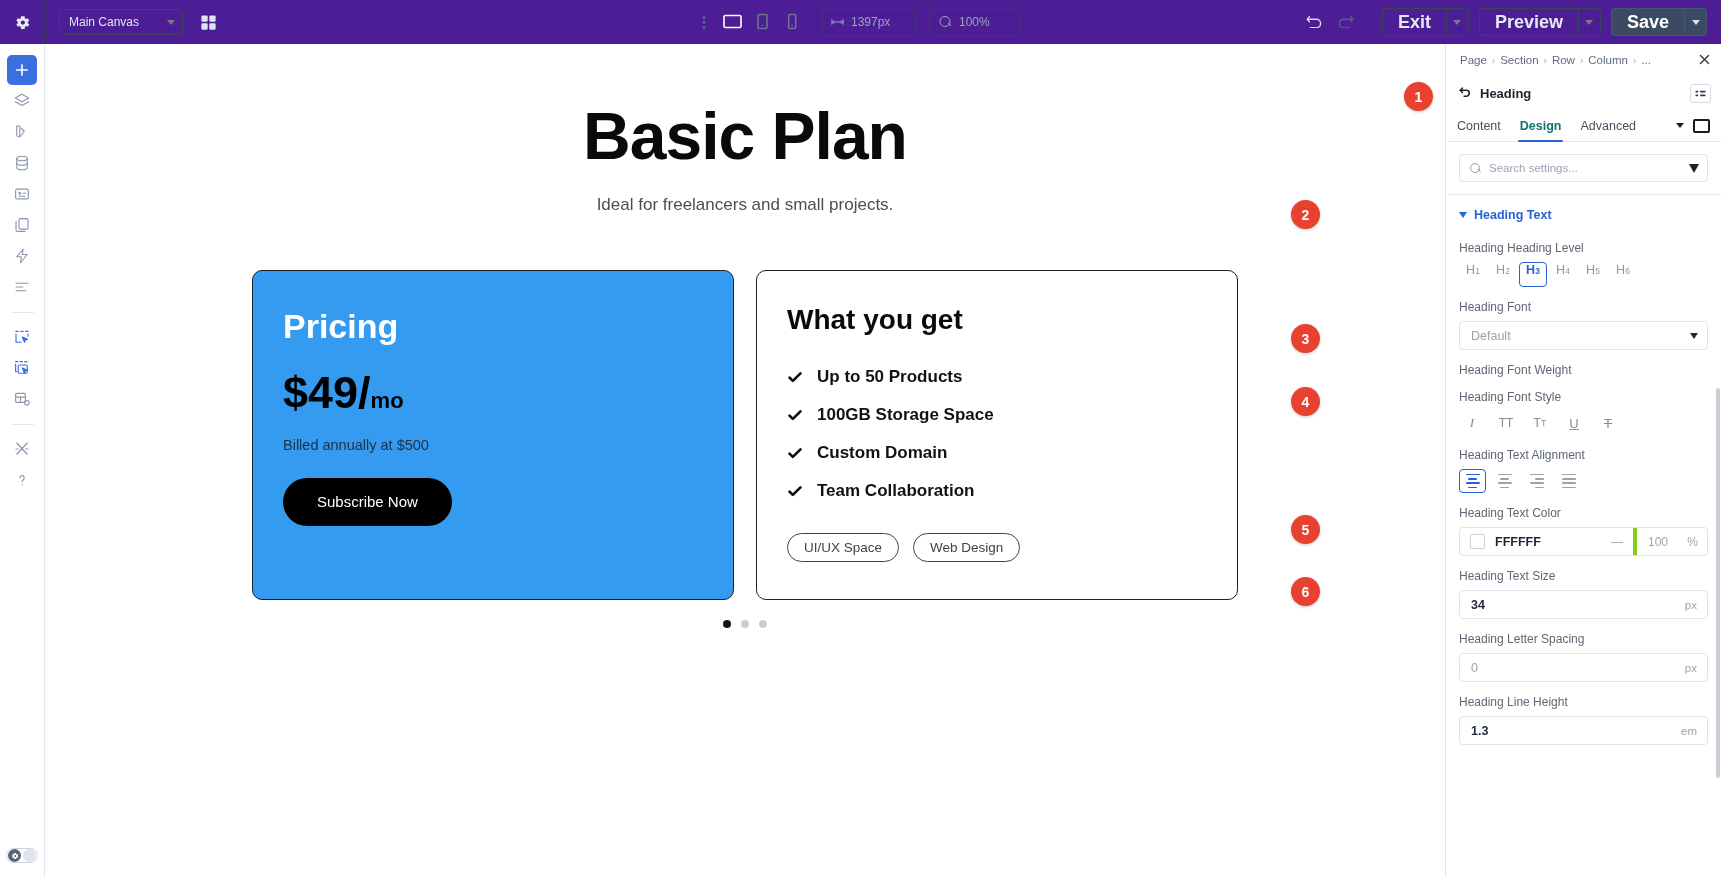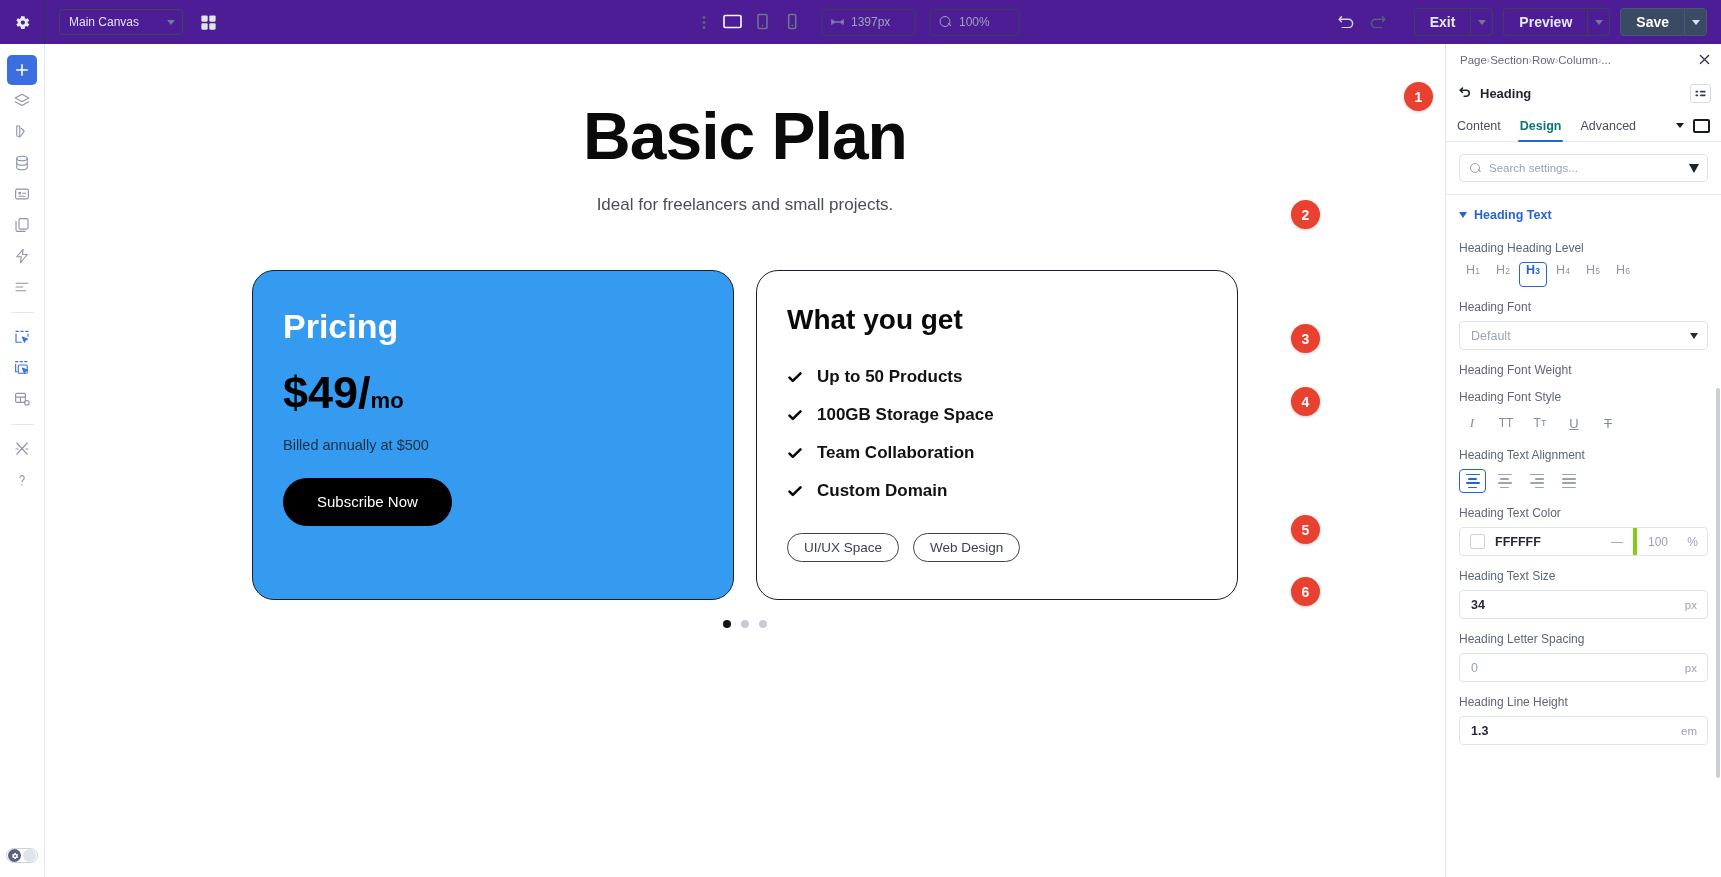--- a/index.html
+++ b/index.html
@@ -90,21 +90,21 @@
   .undo-redo { display: flex; align-items: center; gap: 14px; margin-right: 18px; }
   .undo-redo svg { width: 17px; height: 15px; fill: none; stroke-width: 1.7; stroke-linecap: round; }
   .ur-undo svg { stroke: #cfd7e4; }
   .ur-redo svg { stroke: #56617a; }
   .split-btn { display: flex; align-items: stretch; height: 28px; margin-left: 10px; }
   .split-btn .main {
     border: 1px solid #3a4458; border-right: none;
     border-radius: 4px 0 0 4px;
     padding: 0 15px;
     display: flex; align-items: center;
-    font-size: 14px; color: #e4eaf3; font-weight: 600;
+    font-size: 18px; color: #e4eaf3; font-weight: 600;
   }
   .split-btn .arrow {
     border: 1px solid #3a4458;
     border-radius: 0 4px 4px 0;
     width: 23px; display: flex; align-items: center; justify-content: center;
   }
   .split-btn.primary .main { background: #3a4a63; border-color: #46577a; color: #ffffff; }
   .split-btn.primary .arrow { background: #3a4a63; border-color: #46577a; }
   .split-btn.primary .caret-down { border-top-color: #dde4ef; }
 
@@ -155,21 +155,21 @@
   .plan-sub {
     margin-top: 22px;
     font-size: 17px; color: #4a4f57;
   }
   .cards {
     margin-top: 55px;
     display: flex; gap: 22px;
   }
   .card {
     width: 482px; height: 330px;
-    border-radius: 22px;
+    border-radius: 10px;
     padding: 33px 30px;
   }
   .card-blue {
     background: #359bf0;
     border: 1.5px solid #16212b;
   }
   .card-white {
     background: #ffffff;
     border: 1.5px solid #16212b;
   }
@@ -217,20 +217,21 @@
     width: 276px; min-width: 276px;
     background: #ffffff;
     border-left: 1px solid #e1e5ec;
     display: flex; flex-direction: column;
     position: relative;
   }
   .crumbs {
     height: 32px; display: flex; align-items: center;
     padding: 0 10px 0 14px;
     font-size: 11.5px; color: #5f6b80;
+    gap: 5px;
   }
   .crumbs .sep { color: #a6afbe; font-size: 10px; }
   .crumbs .x { margin-left: auto; cursor: default; }
   .crumbs .x svg { width: 13px; height: 13px; stroke: #333b49; stroke-width: 1.7; }
   .elem-row {
     height: 34px; display: flex; align-items: center;
     padding: 0 10px 0 13px; gap: 9px;
   }
   .back-arrow svg { width: 12px; height: 12px; fill: none; stroke: #1d2430; stroke-width: 1.8; stroke-linecap: round; stroke-linejoin: round; }
   .elem-name { font-size: 13px; font-weight: bold; color: #1d2430; }
@@ -583,27 +584,27 @@
           <div class="feat">
             <span class="chk"><svg viewBox="0 0 16 16">
                   <path d="M2.5 8.6l3.3 3.3L13.5 4.4"></path>
                 </svg></span>
             <span class="lbl">100GB Storage Space</span>
           </div>
           <div class="feat">
             <span class="chk"><svg viewBox="0 0 16 16">
                   <path d="M2.5 8.6l3.3 3.3L13.5 4.4"></path>
                 </svg></span>
-            <span class="lbl">Team Collaboration</span>
+            <span class="lbl">Custom Domain</span>
           </div>
           <div class="feat">
             <span class="chk"><svg viewBox="0 0 16 16">
                   <path d="M2.5 8.6l3.3 3.3L13.5 4.4"></path>
                 </svg></span>
-            <span class="lbl">Custom Domain</span>
+            <span class="lbl">Team Collaboration</span>
           </div>
           <div class="tags">
             <div class="tag">UI/UX Space</div>
             <div class="tag">Web Design</div>
           </div>
         </div>
       </div>
 
       <div class="dots">
         <i class="on"></i>

